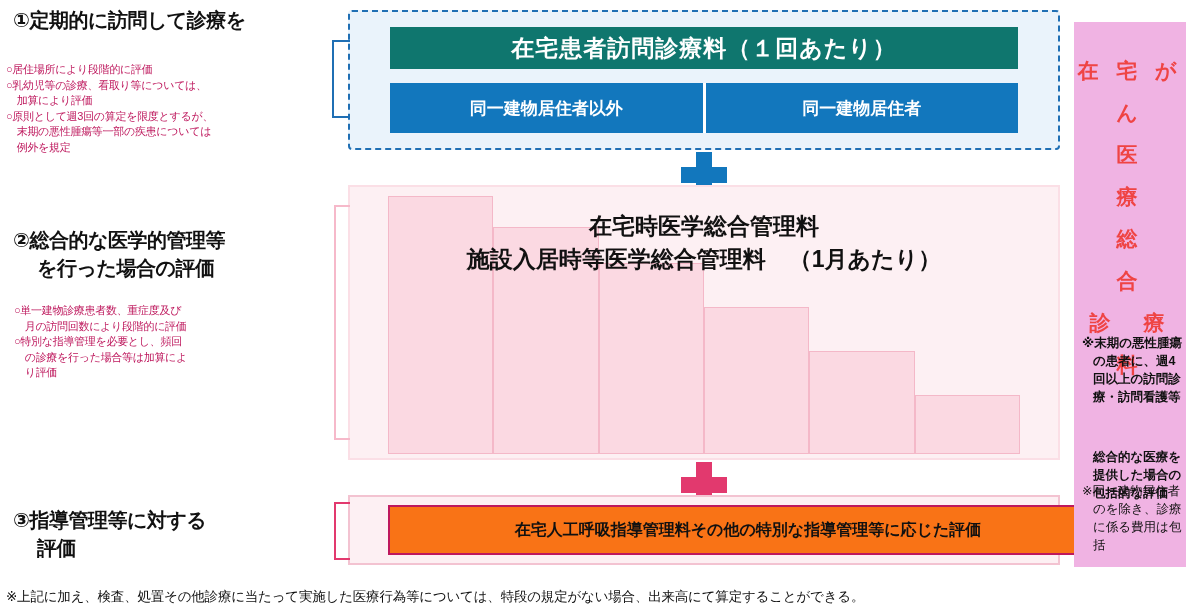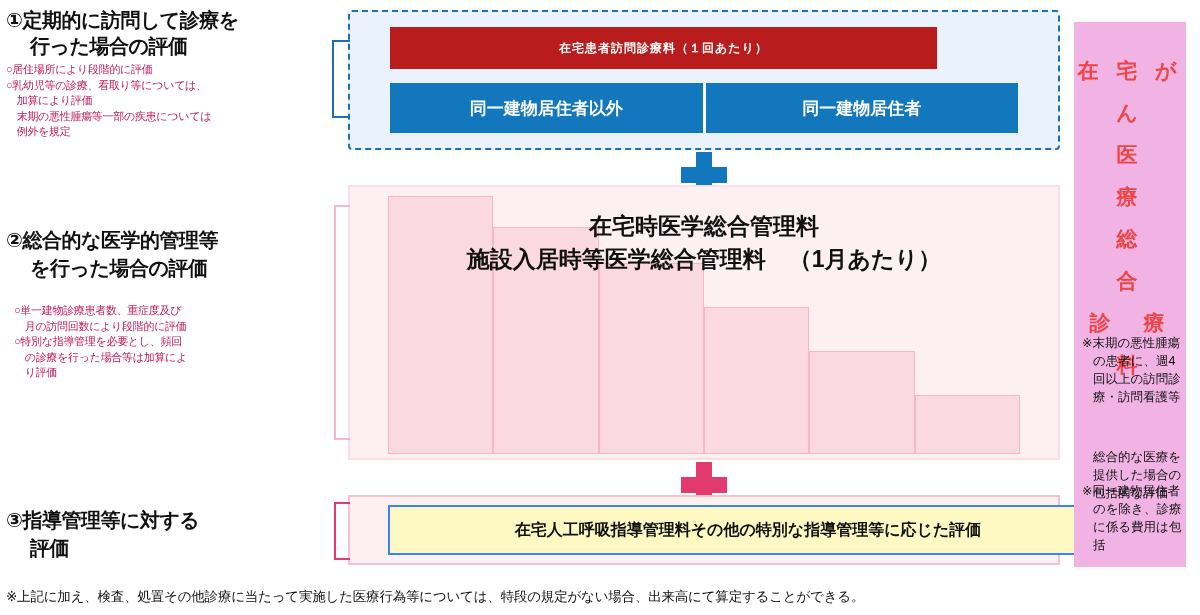--- a/index.html
+++ b/index.html
@@ -14,20 +14,21 @@
   .stage{position:relative;width:1200px;height:615px;}
 
   
   .left-head{
     position:absolute;
     font-weight:bold;
     font-size:20px;
     line-height:1.28;
     color:#111;
     letter-spacing:-0.5px;
+    margin-left:7px;
   }
   .left-body{
     position:absolute;
     font-size:11px;
     line-height:1.42;
     color:#be185d;
     letter-spacing:-0.3px;
   }
   .left-body div{white-space:nowrap;}
 
@@ -35,25 +36,25 @@
   .sec1-box{
     position:absolute;
     left:348px;top:10px;width:712px;height:140px;
     border:2px dashed #1f6fb4;
     border-radius:4px;
     background:#eaf3fb;
     box-sizing:border-box;
   }
   .sec1-title{
     position:absolute;
-    left:390px;top:27px;width:547px;height:42px;
-    background:#b91c1c;
+    left:390px;top:27px;width:628px;height:42px;
+    background:#0f766e;
     color:#ffffff;
     font-weight:bold;
-    font-size:12px;
+    font-size:23px;
     display:flex;align-items:center;justify-content:center;
     letter-spacing:1px;
     box-sizing:border-box;
   }
   .sec1-row{
     position:absolute;
     left:390px;top:83px;width:628px;height:50px;
     display:flex;
     box-sizing:border-box;
     border-radius:6px;
@@ -124,22 +125,22 @@
   .sec3-box{
     position:absolute;
     left:348px;top:495px;width:712px;height:70px;
     border:2px solid #f3c3d1;
     background:#fdf0f3;
     box-sizing:border-box;
   }
   .sec3-inner{
     position:absolute;
     left:388px;top:505px;width:720px;height:50px;
-    border:2px solid #3b82f6;
-    background:#fef9c3;
+    border:2px solid #be185d;
+    background:#f97316;
     display:flex;align-items:center;justify-content:center;
     font-size:16px;font-weight:bold;color:#111;
     box-sizing:border-box;
   }
   .bracket-red{
     position:absolute;
     border:2px solid #e2396e;
     border-right:none;
     box-sizing:border-box;
   }
@@ -187,26 +188,26 @@
 </style>
 </head>
 <body>
 
 <div class="stage">
 
   <div class="sec1-box"></div>
   <div class="bracket" style="left:332px;top:40px;width:18px;height:78px;"></div>
 
   <div class="left-head" style="left:6px;top:8px;">①定期的に訪問して診療を</div>
-  <div class="left-head" style="left:30px;top:34px;">行った場合の評価</div>
 
   <div class="left-body" style="left:6px;top:62px;">
     <div>○居住場所により段階的に評価</div>
     <div>○乳幼児等の診療、看取り等については、</div>
     <div>　加算により評価</div>
+    <div>○原則として週3回の算定を限度とするが、</div>
     <div>　末期の悪性腫瘍等一部の疾患については</div>
     <div>　例外を規定</div>
   </div>
 
   <div class="sec1-title">在宅患者訪問診療料（１回あたり）</div>
   <div class="sec1-row">
     <div class="sec1-cell left-cell">同一建物居住者以外</div>
     <div class="sec1-cell">同一建物居住者</div>
   </div>
 
@@ -257,21 +258,21 @@
   <div class="sec3-inner">在宅人工呼吸指導管理料その他の特別な指導管理等に応じた評価</div>
 
   <div class="purple-box"></div>
   <div class="purple-title">
     <div>在 宅 が ん</div>
     <div>医　　　療</div>
     <div>総　　　合</div>
     <div>診　療　料</div>
   </div>
 
-  <div class="purple-note" style="top:334px;">
+  <div class="purple-note" style="top:334px;font-weight:bold;">
     <div>※末期の悪性腫瘍</div>
     <div class="ind" style="padding-left:11px;text-indent:0;">の患者に、週4</div>
     <div style="padding-left:11px;">回以上の訪問診</div>
     <div style="padding-left:11px;">療・訪問看護等</div>
     <div style="padding-left:11px;margin-top:41px;">総合的な医療を</div>
     <div style="padding-left:11px;">提供した場合の</div>
     <div style="padding-left:11px;">包括的な評価</div>
   </div>
 
   <div class="purple-note" style="top:482px;">

